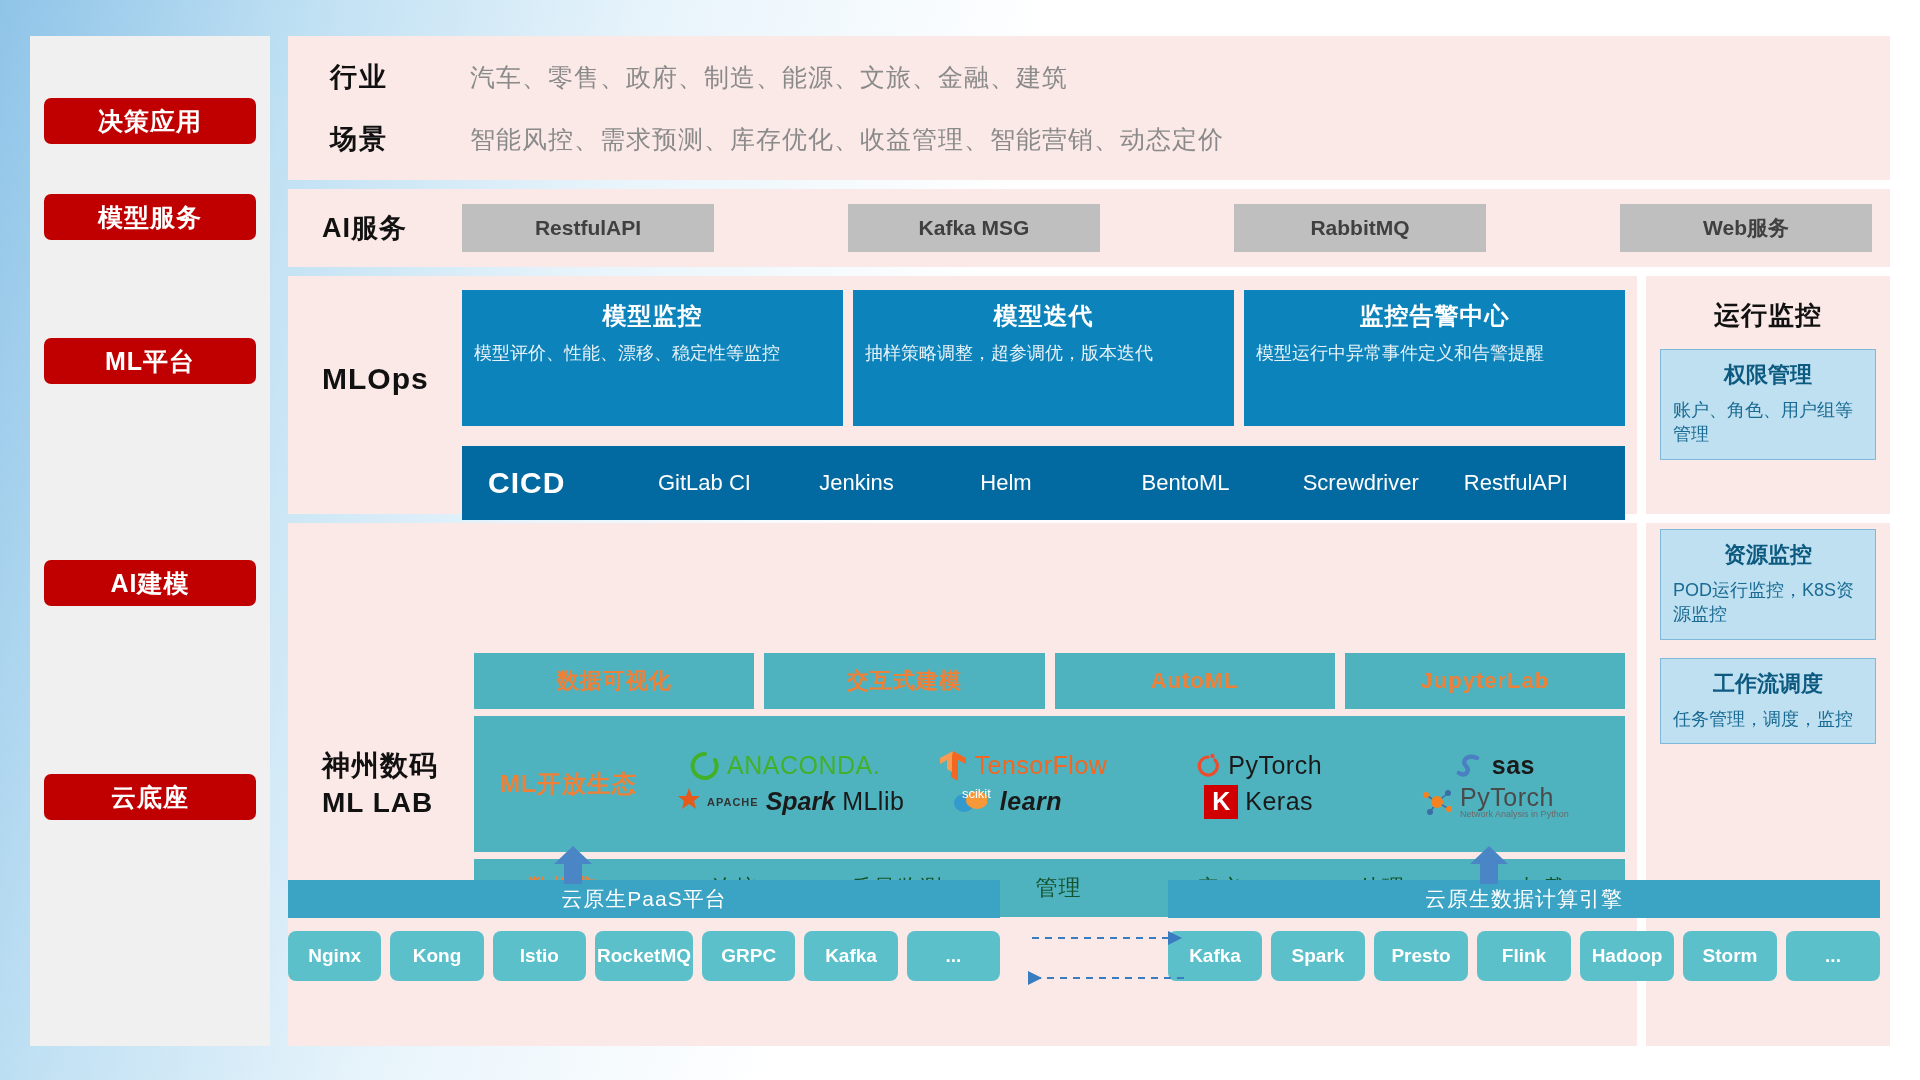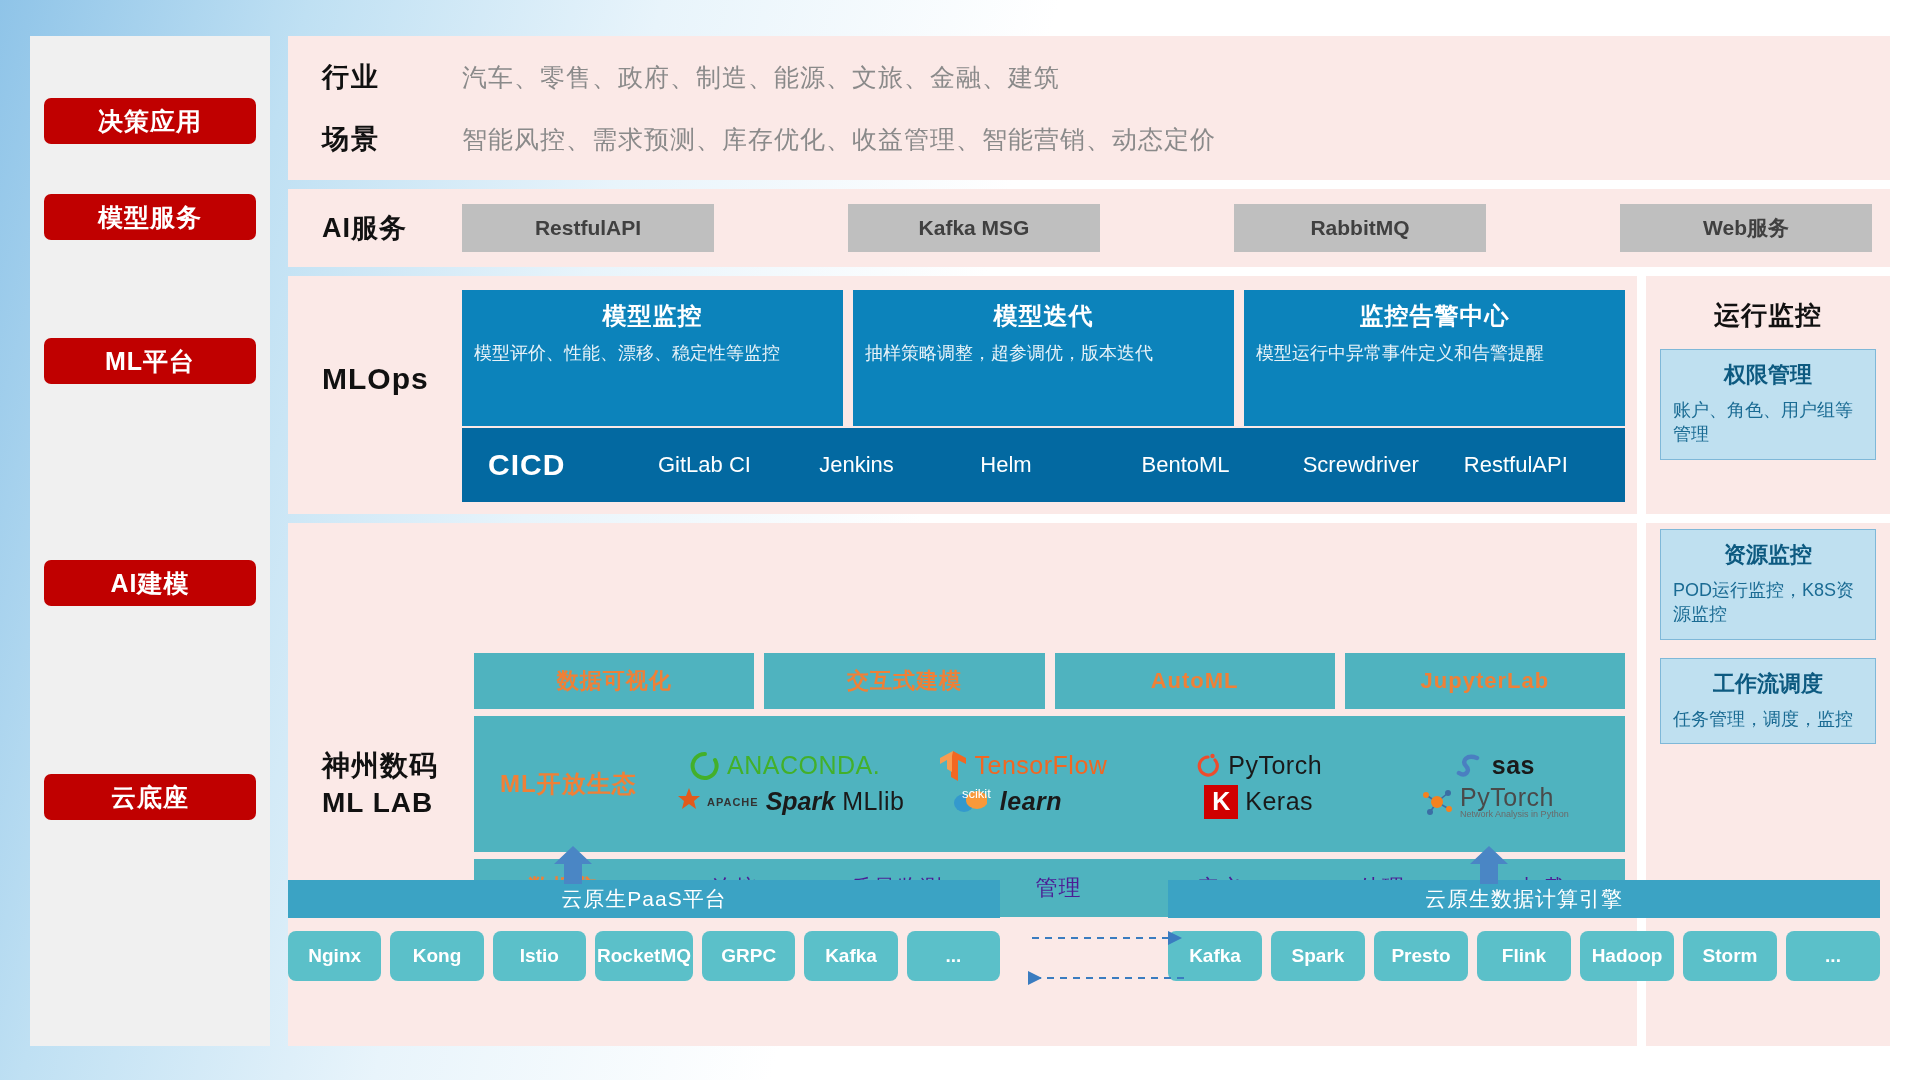--- a/index.html
+++ b/index.html
@@ -54,21 +54,21 @@
     margin-left: 18px;
   }
   .band {
     background: #fbe9e7;
     position: relative;
   }
   .band-gap { height: 9px; background: transparent; }
 
   
   #band-industry { height: 144px; display: flex; align-items: center; padding-left: 34px; }
-  .ind-rows { display: flex; flex-direction: column; gap: 26px; }
+  .ind-rows { display: flex; flex-direction: column; gap: 26px; margin-left: 8px; }
   .ind-row { display: flex; align-items: center; }
   .ind-label {
     font-size: 27px; font-weight: bold; color: #111;
     width: 140px; letter-spacing: 2px;
   }
   .ind-values { font-size: 25px; color: #8a8a8a; letter-spacing: 1px; }
 
   
   #band-aiservice { height: 78px; display: flex; align-items: center; padding-left: 34px; }
   .svc-label { font-size: 27px; font-weight: bold; color: #111; width: 140px; letter-spacing: 1px; }
@@ -85,21 +85,21 @@
   #band-mlops {
     flex: 1 1 auto;
     height: 238px;
     display: flex; align-items: flex-start;
     padding: 14px 12px 12px 34px;
   }
   .mlops-label {
     font-size: 30px; font-weight: bold; color: #111;
     width: 140px; padding-top: 72px; letter-spacing: 1px;
   }
-  .mlops-right { flex: 1; display: flex; flex-direction: column; gap: 2px; }
+  .mlops-right { flex: 1; display: flex; flex-direction: column; gap: 20px; }
   .mlops-cards { display: flex; gap: 10px; }
   .mlops-card {
     background: #0c83bb;
     flex: 1;
     padding: 10px 12px 12px;
     min-height: 136px;
   }
   .mlops-card h4 {
     text-align: center; color: #fff;
     font-size: 24px; font-weight: bold; margin-bottom: 9px;
@@ -191,21 +191,21 @@
     background: #4fb3bf;
     height: 58px;
     display: flex; align-items: center;
   }
   .ds-title {
     color: #ef8037; font-size: 23px; font-weight: bold;
     width: 180px; text-align: center; letter-spacing: 1px;
   }
   .ds-items { flex: 1; display: flex; }
   .ds-item {
-    flex: 1; text-align: center; color: #4c1d95;
+    flex: 1; text-align: center; color: #14532d;
     font-size: 22px; letter-spacing: 1px;
   }
 
   
   #bottom {
     position: absolute;
     left: 288px; top: 880px;
     width: 1592px; height: 166px;
     display: flex;
     gap: 0;

